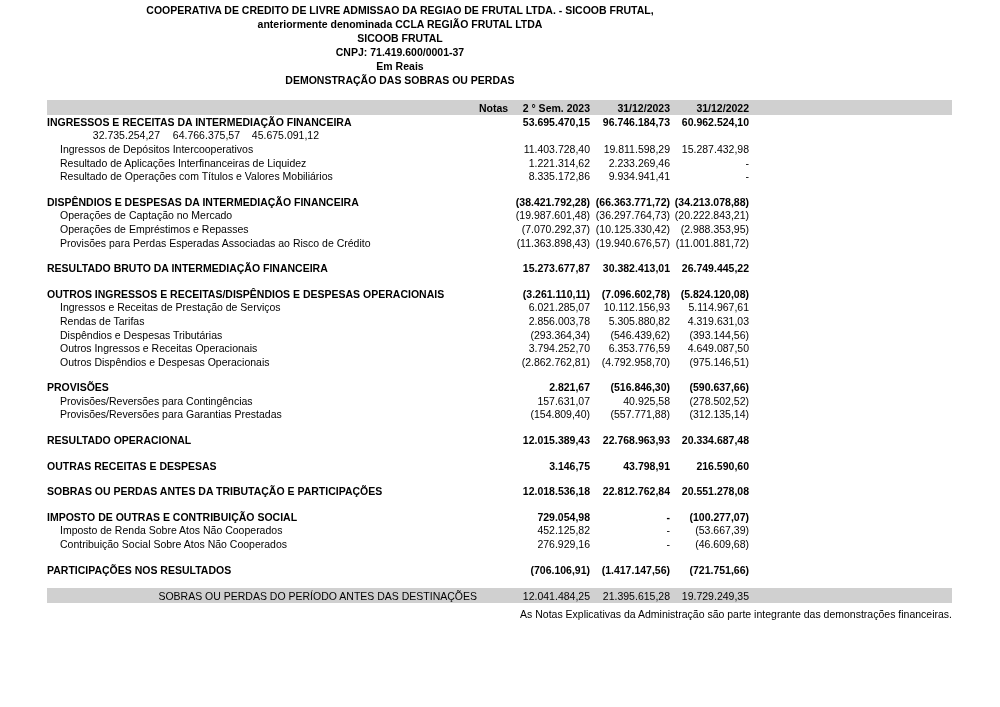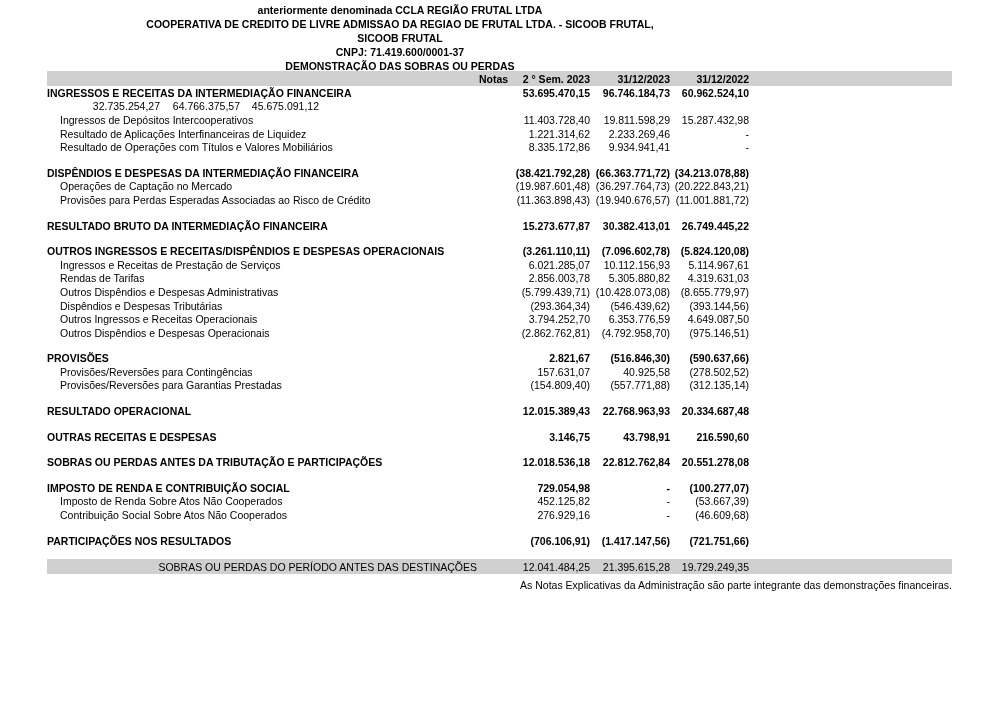--- a/index.html
+++ b/index.html
@@ -5,21 +5,21 @@
   * { margin:0; padding:0; box-sizing:border-box; }
   html,body { width:1000px; height:707px; background:#ffffff; overflow:hidden; }
   body { font-family:"Liberation Sans", sans-serif; color:#000; position:relative; }
 
   .doc-header{
     position:absolute; top:4px; left:0; width:800px;
     text-align:center; font-weight:bold; font-size:10.5px; line-height:13.9px;
   }
 
   .statement{
-    position:absolute; top:71px; left:47px; width:905px; font-size:10.5px;
+    position:absolute; top:100px; left:47px; width:905px; font-size:10.5px;
   }
 
   .thead{
     display:flex; align-items:center; height:15px;
     background:#d0d0d0; font-weight:bold;
   }
   .row{ display:flex; align-items:center; height:13.6px; }
   .row.gap{ margin-top:12px; }
   .row.section .label, .row.section .val{ font-weight:bold; }
   .row.total{ background:#d0d0d0; height:14.5px; }
@@ -33,26 +33,26 @@
   .tail{ flex:1; }
 
   .footnote{
     margin-top:5px; font-size:10.5px; text-align:right;
   }
 </style>
 </head>
 <body>
 
 <div class="doc-header">
+  <div>COOPERATIVA DE CREDITO DE LIVRE ADMISSAO DA REGIAO DE FRUTAL LTDA. - SICOOB FRUTAL,</div>
   <div>anteriormente denominada CCLA REGIÃO FRUTAL LTDA</div>
-  <div>COOPERATIVA DE CREDITO DE LIVRE ADMISSAO DA REGIAO DE FRUTAL LTDA. - SICOOB FRUTAL,</div>
   <div>SICOOB FRUTAL</div>
   <div>CNPJ: 71.419.600/0001-37</div>
+  <div>Em Reais</div>
   <div>DEMONSTRAÇÃO DAS SOBRAS OU PERDAS</div>
-  <div>Em Reais</div>
 </div>
 
 <div class="statement">
   <div class="thead">
     <div class="label"></div>
     <div class="notas">Notas</div>
     <div class="val v1">2 ° Sem. 2023</div>
     <div class="val v2">31/12/2023</div>
     <div class="val v3">31/12/2022</div>
     <div class="tail"></div>
@@ -108,20 +108,28 @@
       </div>
       <div class="row item">
         <div class="label">Operações de Captação no Mercado</div>
         <div class="notas"></div>
         <div class="val v1">(19.987.601,48)</div>
         <div class="val v2">(36.297.764,73)</div>
         <div class="val v3">(20.222.843,21)</div>
         <div class="tail"></div>
       </div>
       <div class="row item">
+        <div class="label">Operações de Empréstimos e Repasses</div>
+        <div class="notas"></div>
+        <div class="val v1">(7.070.292,37)</div>
+        <div class="val v2">(10.125.330,42)</div>
+        <div class="val v3">(2.988.353,95)</div>
+        <div class="tail"></div>
+      </div>
+      <div class="row item">
         <div class="label">Provisões para Perdas Esperadas Associadas ao Risco de Crédito</div>
         <div class="notas"></div>
         <div class="val v1">(11.363.898,43)</div>
         <div class="val v2">(19.940.676,57)</div>
         <div class="val v3">(11.001.881,72)</div>
         <div class="tail"></div>
       </div>
       <div class="row section gap">
         <div class="label">RESULTADO BRUTO DA INTERMEDIAÇÃO FINANCEIRA</div>
         <div class="notas"></div>
@@ -148,28 +156,20 @@
       </div>
       <div class="row item">
         <div class="label">Rendas de Tarifas</div>
         <div class="notas"></div>
         <div class="val v1">2.856.003,78</div>
         <div class="val v2">5.305.880,82</div>
         <div class="val v3">4.319.631,03</div>
         <div class="tail"></div>
       </div>
       <div class="row item">
-        <div class="label">Outros Dispêndios e Despesas Administrativas</div>
-        <div class="notas"></div>
-        <div class="val v1">(5.799.439,71)</div>
-        <div class="val v2">(10.428.073,08)</div>
-        <div class="val v3">(8.655.779,97)</div>
-        <div class="tail"></div>
-      </div>
-      <div class="row item">
         <div class="label">Dispêndios e Despesas Tributárias</div>
         <div class="notas"></div>
         <div class="val v1">(293.364,34)</div>
         <div class="val v2">(546.439,62)</div>
         <div class="val v3">(393.144,56)</div>
         <div class="tail"></div>
       </div>
       <div class="row item">
         <div class="label">Outros Ingressos e Receitas Operacionais</div>
         <div class="notas"></div>
@@ -228,21 +228,21 @@
       </div>
       <div class="row section gap">
         <div class="label">SOBRAS OU PERDAS ANTES DA TRIBUTAÇÃO E PARTICIPAÇÕES</div>
         <div class="notas"></div>
         <div class="val v1">12.018.536,18</div>
         <div class="val v2">22.812.762,84</div>
         <div class="val v3">20.551.278,08</div>
         <div class="tail"></div>
       </div>
       <div class="row section gap">
-        <div class="label">IMPOSTO DE RENDA E CONTRIBUIÇÃO SOCIAL</div>
+        <div class="label">IMPOSTO DE OUTRAS E CONTRIBUIÇÃO SOCIAL</div>
         <div class="notas"></div>
         <div class="val v1">729.054,98</div>
         <div class="val v2">-</div>
         <div class="val v3">(100.277,07)</div>
         <div class="tail"></div>
       </div>
       <div class="row item">
         <div class="label">Imposto de Renda Sobre Atos Não Cooperados</div>
         <div class="notas"></div>
         <div class="val v1">452.125,82</div>

